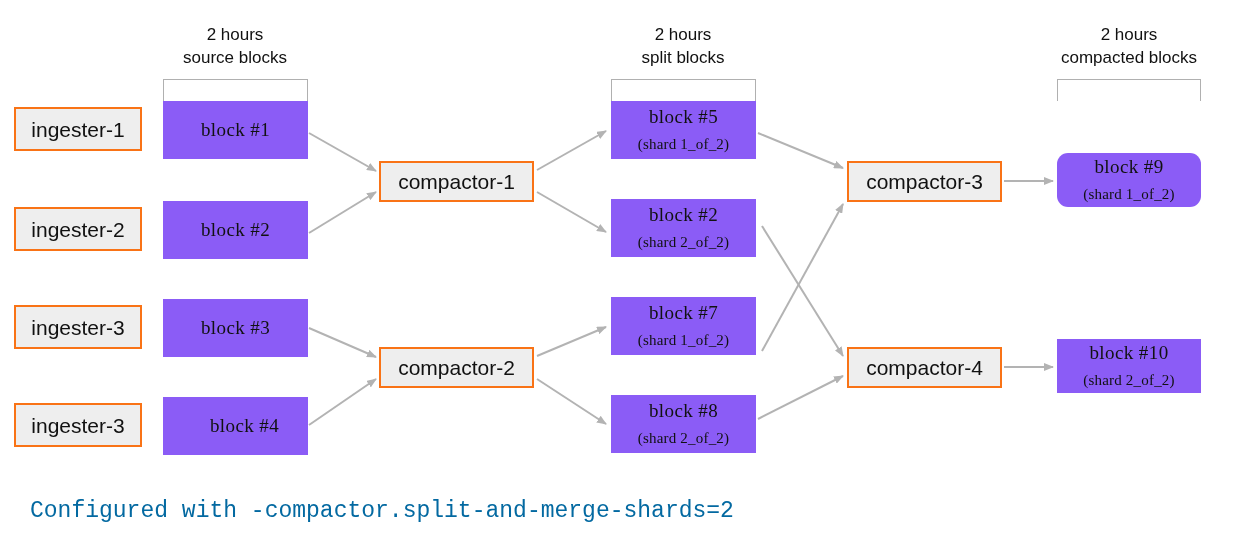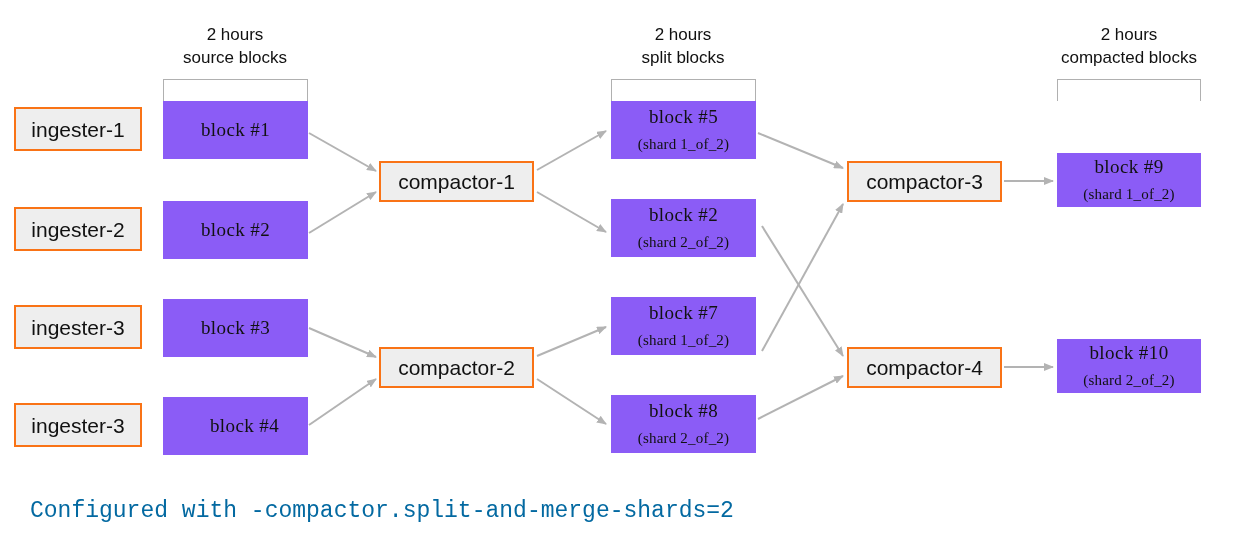--- a/index.html
+++ b/index.html
@@ -188,21 +188,21 @@
     <span class="block-sub">(shard 2_of_2)</span>
   </div>
 
   <div class="node proc-box" style="left:847px; top:161px; width:155px; height:41px;">
     <span>compactor-3</span>
   </div>
   <div class="node proc-box" style="left:847px; top:347px; width:155px; height:41px;">
     <span>compactor-4</span>
   </div>
 
-  <div class="node block-box" style="left:1057px; top:153px; width:144px; height:54px;">
+  <div class="node block-box" style="left:1057px; top:153px; width:144px; height:54px;border-radius:11px;">
     <span class="block-title">block #9</span>
     <span class="block-sub">(shard 1_of_2)</span>
   </div>
   <div class="node block-box" style="left:1057px; top:339px; width:144px; height:54px;">
     <span class="block-title">block #10</span>
     <span class="block-sub">(shard 2_of_2)</span>
   </div>
 
   <div class="caption" style="left:30px; top:498px;">Configured with -compactor.split-and-merge-shards=2</div>
 

